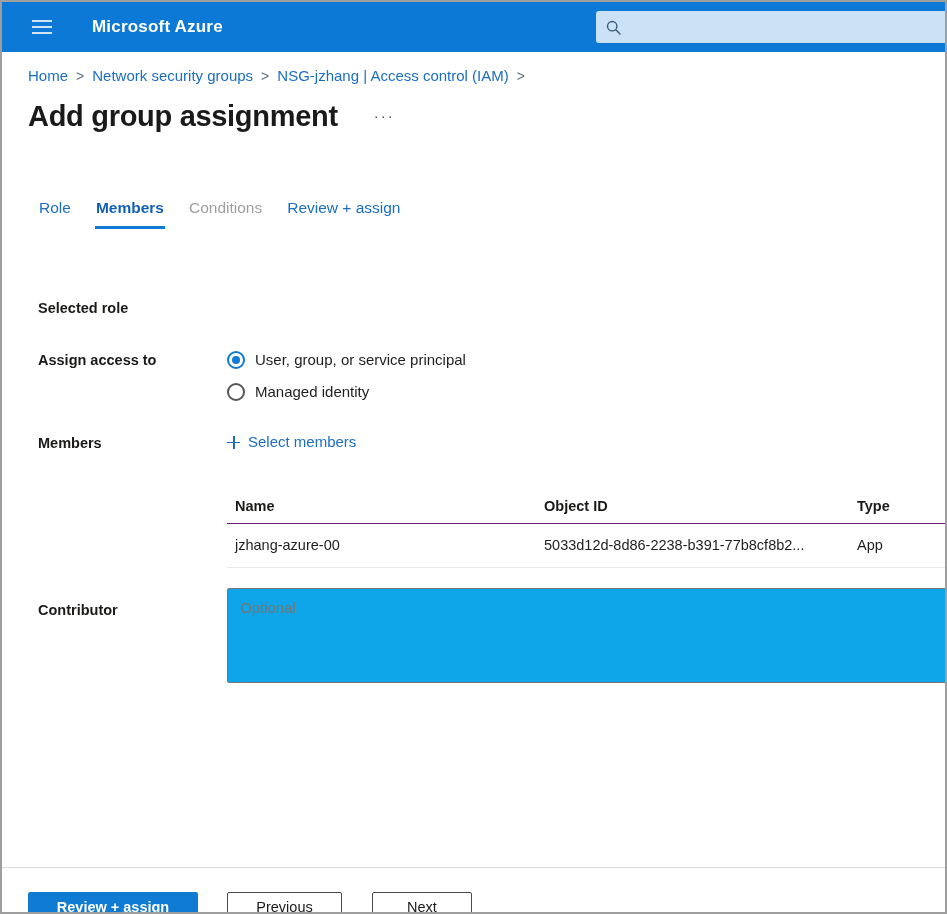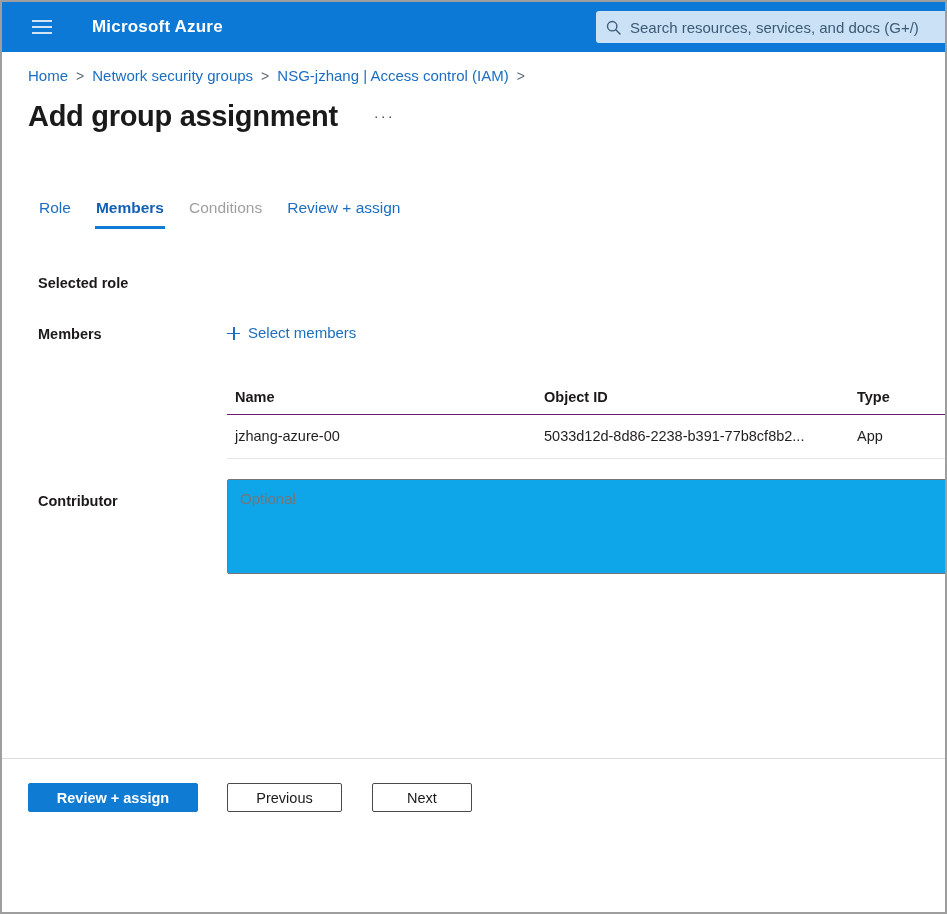--- a/index.html
+++ b/index.html
@@ -104,21 +104,21 @@
     cursor: pointer;
   }
   .tab.active {
     font-weight: bold;
     color: var(--active-tab, #1160b7);
     border-bottom-color: var(--accent, #0f7bd3);
   }
   .tab.disabled { color: var(--disabled-text, #a19f9d); cursor: default; }
 
   
-  .form { margin-top: 44px; }
+  .form { margin-top: 69px; }
   .form-row { display: flex; padding-left: 36px; }
   .form-label {
     flex: none;
     width: 189px;
     font-size: 14.5px;
     font-weight: bold;
     color: #1b1a19;
     line-height: 20px;
   }
   .form-value { flex: 1; min-width: 0; font-size: 15px; color: #201f1e; line-height: 20px; }
@@ -235,21 +235,20 @@
       <span></span>
         <span></span>
         <span></span>
     </div>
     <div class="brand">Microsoft Azure</div>
     <div class="searchbox">
       <svg width="15" height="15" viewBox="0 0 15 15">
         <circle cx="6.2" cy="6.2" r="4.7" fill="none" stroke="#3b5a74" stroke-width="1.4"></circle>
         <line x1="9.8" y1="9.8" x2="14" y2="14" stroke="#3b5a74" stroke-width="1.4" stroke-linecap="round"></line>
       </svg>
-      <input type="text" placeholder="Search resources, services, and docs (G+/)" style="">
     </div>
   </header>
 
   <nav class="breadcrumb">
     <a>Home</a><span class="sep">&gt;</span><a>Network security groups</a><span class="sep">&gt;</span><a>NSG-jzhang | Access control (IAM)</a><span class="sep">&gt;</span>
   </nav>
 
   <div class="title-row">
     <h1>Add group assignment</h1>
     <span class="more-menu">···</span>
@@ -261,20 +260,35 @@
     <div class="tab disabled">Conditions</div>
     <div class="tab">Review + assign</div>
   </div>
 
   <main class="form">
 
     <div class="form-row">
       <div class="form-label">Selected role</div>
     </div>
 
+    <div class="form-row row-assign">
+      <div class="form-label">Assign access to</div>
+      <div class="form-value">
+        <label class="radio-option">
+          <span class="radio-outer selected">
+              <span class="radio-dot"></span>
+            </span>
+          <span class="radio-text">User, group, or service principal</span>
+        </label>
+        <label class="radio-option">
+          <span class="radio-outer"></span>
+          <span class="radio-text">Managed identity</span>
+        </label>
+      </div>
+    </div>
 
     <div class="form-row row-members">
       <div class="form-label">Members</div>
       <div class="form-value">
         <a class="select-members">
           <span class="plus-icon"></span>
           <span>Select members</span>
         </a>
       </div>
     </div>

